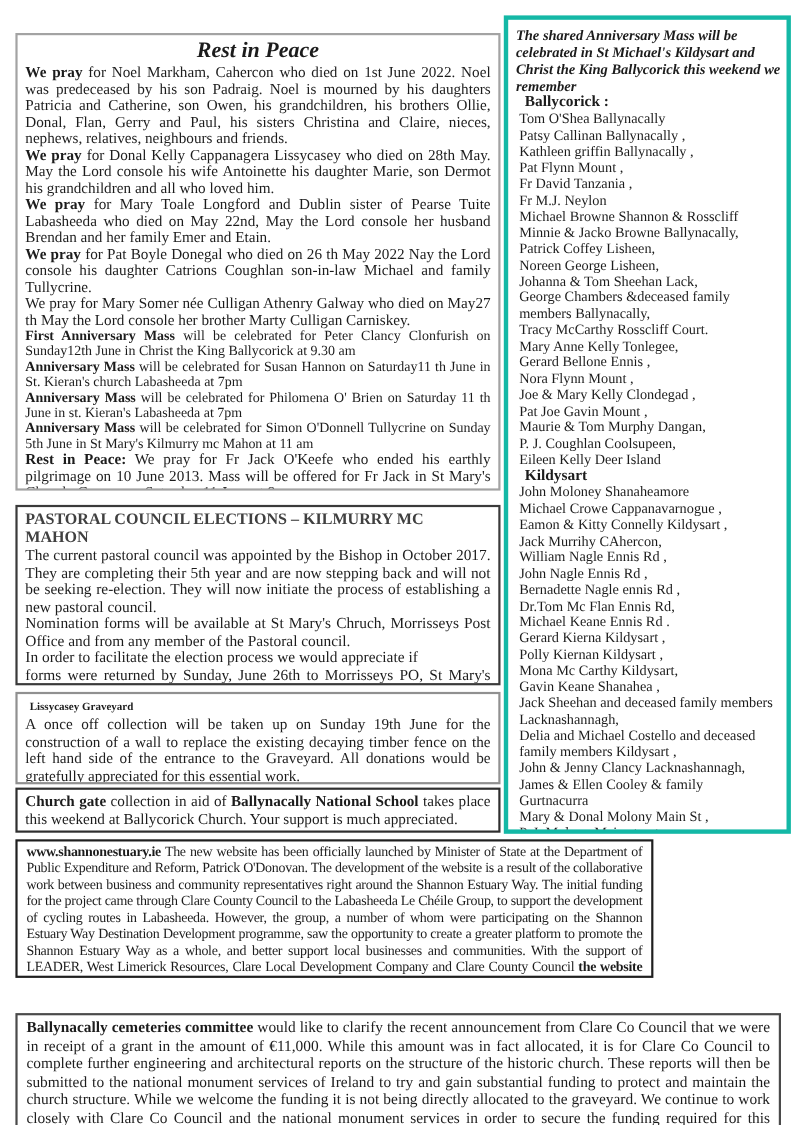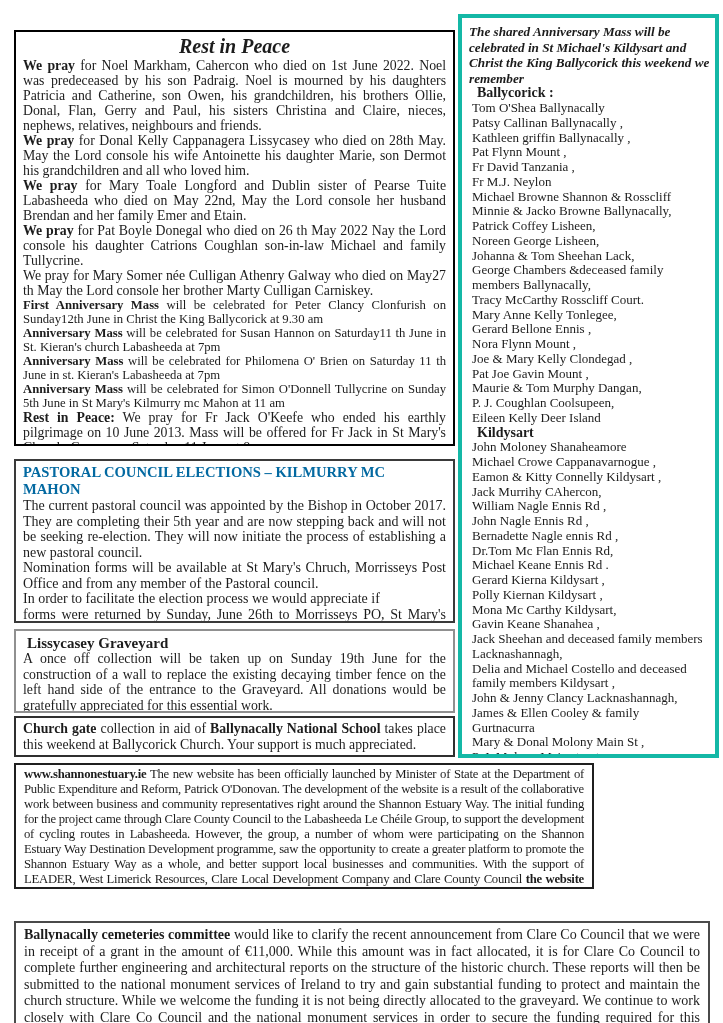--- a/index.html
+++ b/index.html
@@ -1,35 +1,35 @@
 <!DOCTYPE html>
 <html><head>
 <meta charset="utf-8">
 <style>
   * { margin:0; padding:0; box-sizing:border-box; }
   html,body { width:723px; height:1023px; background:#ffffff; }
   body { position:relative; font-family:"Liberation Serif", serif; color:#1c1c1c; }
   .box { position:absolute; background:#fff; overflow:hidden; }
 
   
-  #rip-box { left:14px; top:30px; width:441px; height:416px; border:2px solid #000000; padding:2px 7px 0 7px; }
+  #rip-box { left:14px; top:30px; width:441px; height:416px; border:2px solid #a3a3a3; padding:2px 7px 0 7px; }
   .rip-title { text-align:center; font-weight:bold; font-style:italic; font-size:20px; line-height:24px; }
   .para { text-align:justify; }
   .para.m { font-size:13.8px; line-height:15px; }
   .para.s { font-size:12.7px; line-height:14px; }
   .para .lead { font-weight:bold; }
 
   
   #pastoral-box { left:14px; top:459px; width:441px; height:164px; border:2px solid #3a3a3a; padding:3px 7px; }
-  .pc-title { color:#0369a1; font-weight:bold; font-size:14.6px; line-height:17px; }
+  .pc-title { color:#404040; font-weight:bold; font-size:14.6px; line-height:17px; }
   .pc-para { font-size:14px; line-height:15.5px; text-align:justify; }
 
   
   #lissy-box { left:14px; top:629px; width:441px; height:84px; border:2px solid #909090; padding:4px 7px; }
-  .ls-title { font-weight:bold; font-size:15px; line-height:16px; padding-left:4px; }
+  .ls-title { font-weight:bold; font-size:10px; line-height:16px; padding-left:4px; }
   .ls-body { font-size:13.8px; line-height:15.5px; text-align:justify; }
 
   
   #gate-box { left:14px; top:716px; width:441px; height:41px; border:2px solid #2f2f2f; padding:3px 7px; font-size:13.8px; line-height:16px; text-align:justify; }
 
   
   #mass-box { left:458px; top:14px; width:261px; height:744px; border:4px solid #14b8a6; padding:6px 5px 0 7px; }
   .mass-intro { font-weight:bold; font-style:italic; font-size:13.2px; line-height:15.6px; }
   .name-line { font-size:13px; line-height:14.75px; padding-left:3px; white-space:normal; }
   .name-line.h { font-weight:bold; font-size:14px; padding-left:8px; }

